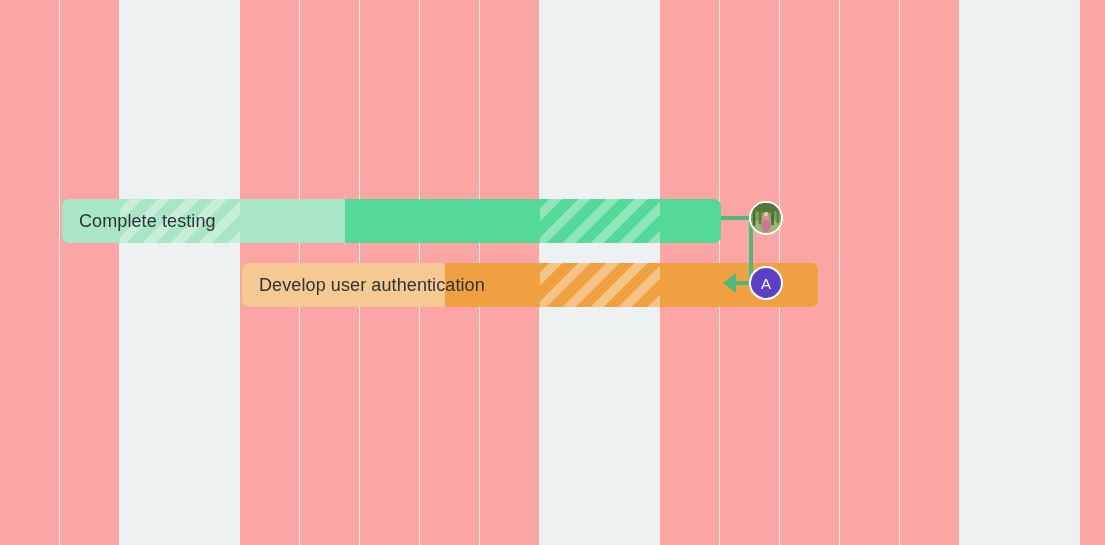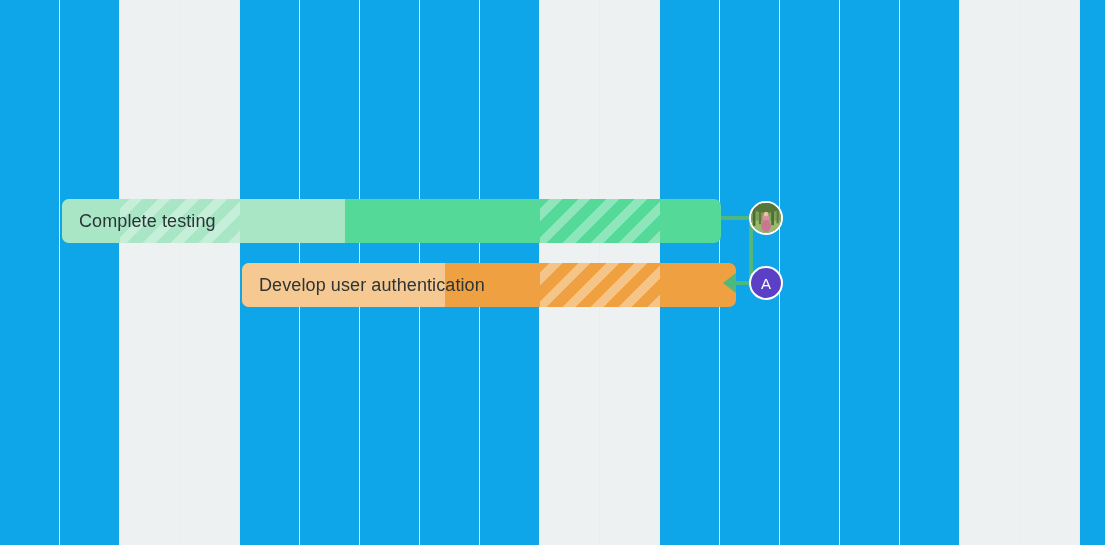--- a/index.html
+++ b/index.html
@@ -9,21 +9,21 @@
   }
   body {
     font-family: "Liberation Sans", sans-serif;
     -webkit-font-smoothing: antialiased;
   }
   #gantt-root {
     position: relative;
     width: 1105px;
     height: 545px;
     overflow: hidden;
-    background: #0ea5e9;
+    background: #fca5a5;
   }
 
   
   .grid-layer {
     position: absolute;
     inset: 0;
     z-index: 0;
   }
   .grid-col {
     position: absolute;
@@ -186,21 +186,21 @@
   <div class="bars-layer">
 
     <div class="task-bar bar-green" style="left:62px; top:199px; width:659px;">
       <div class="bar-fill"></div>
       <div class="bar-progress" style="width:283px;"></div>
       <div class="bar-stripes" style="left:58px; width:120px;"></div>
       <div class="bar-stripes" style="left:478px; width:120px;"></div>
       <span class="bar-label">Complete testing</span>
     </div>
 
-    <div class="task-bar bar-orange" style="left:242px; top:263px; width:494px;">
+    <div class="task-bar bar-orange" style="left:242px; top:263px; width:576px;">
       <div class="bar-fill"></div>
       <div class="bar-progress" style="width:203px;"></div>
       <div class="bar-stripes" style="left:298px; width:120px;"></div>
       <span class="bar-label">Develop user authentication</span>
     </div>
   </div>
 
   <div class="conn-layer">
     <div class="conn-h" style="left:721px; top:216px; width:30px;"></div>
     <div class="conn-v" style="left:749px; top:216px; height:67px;"></div>

